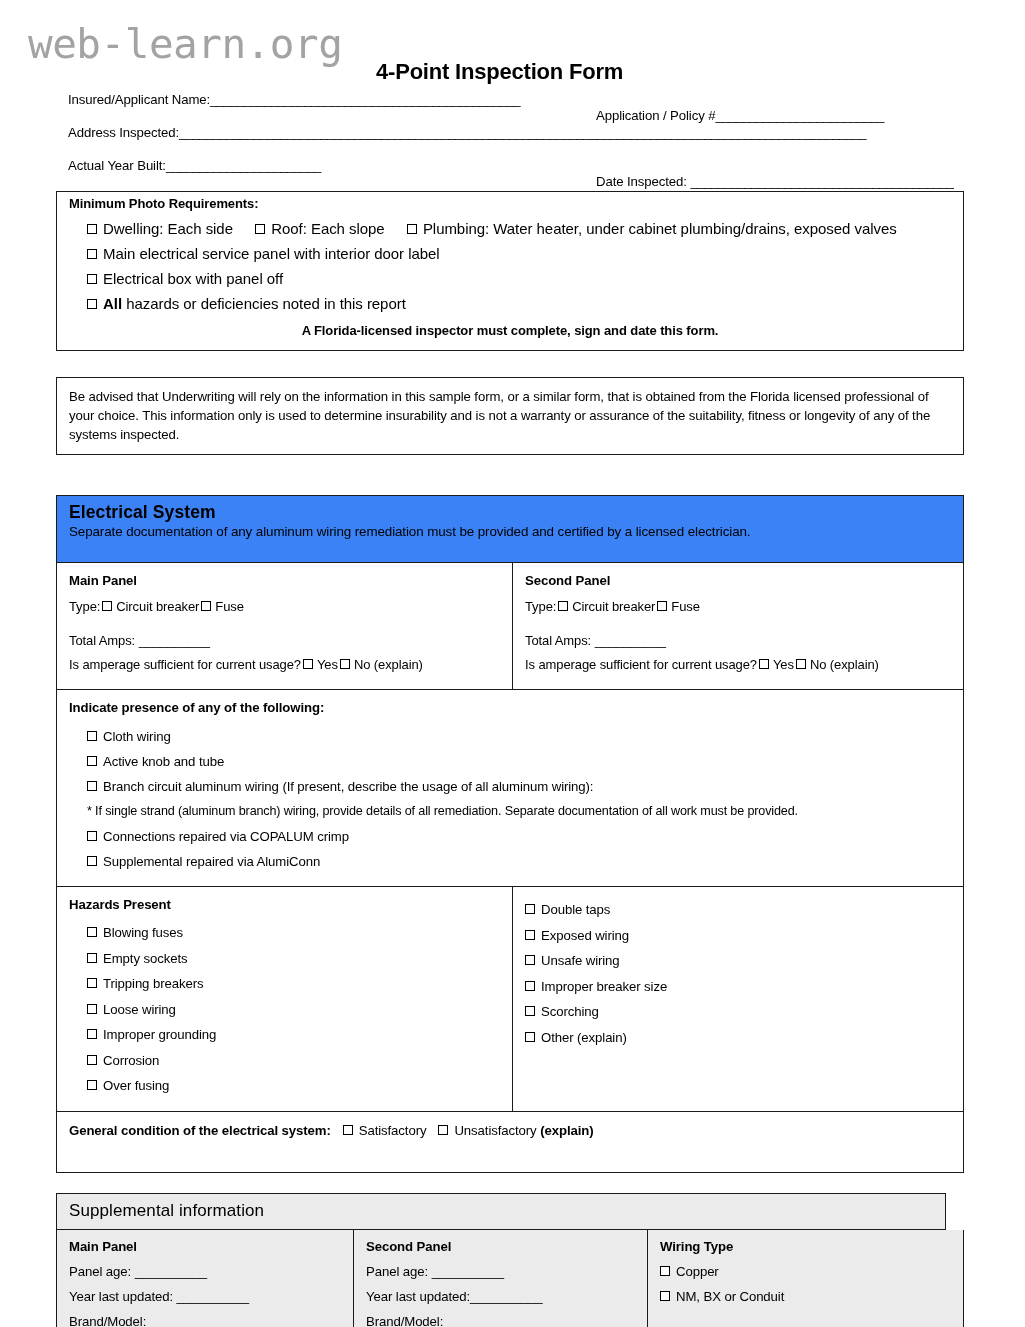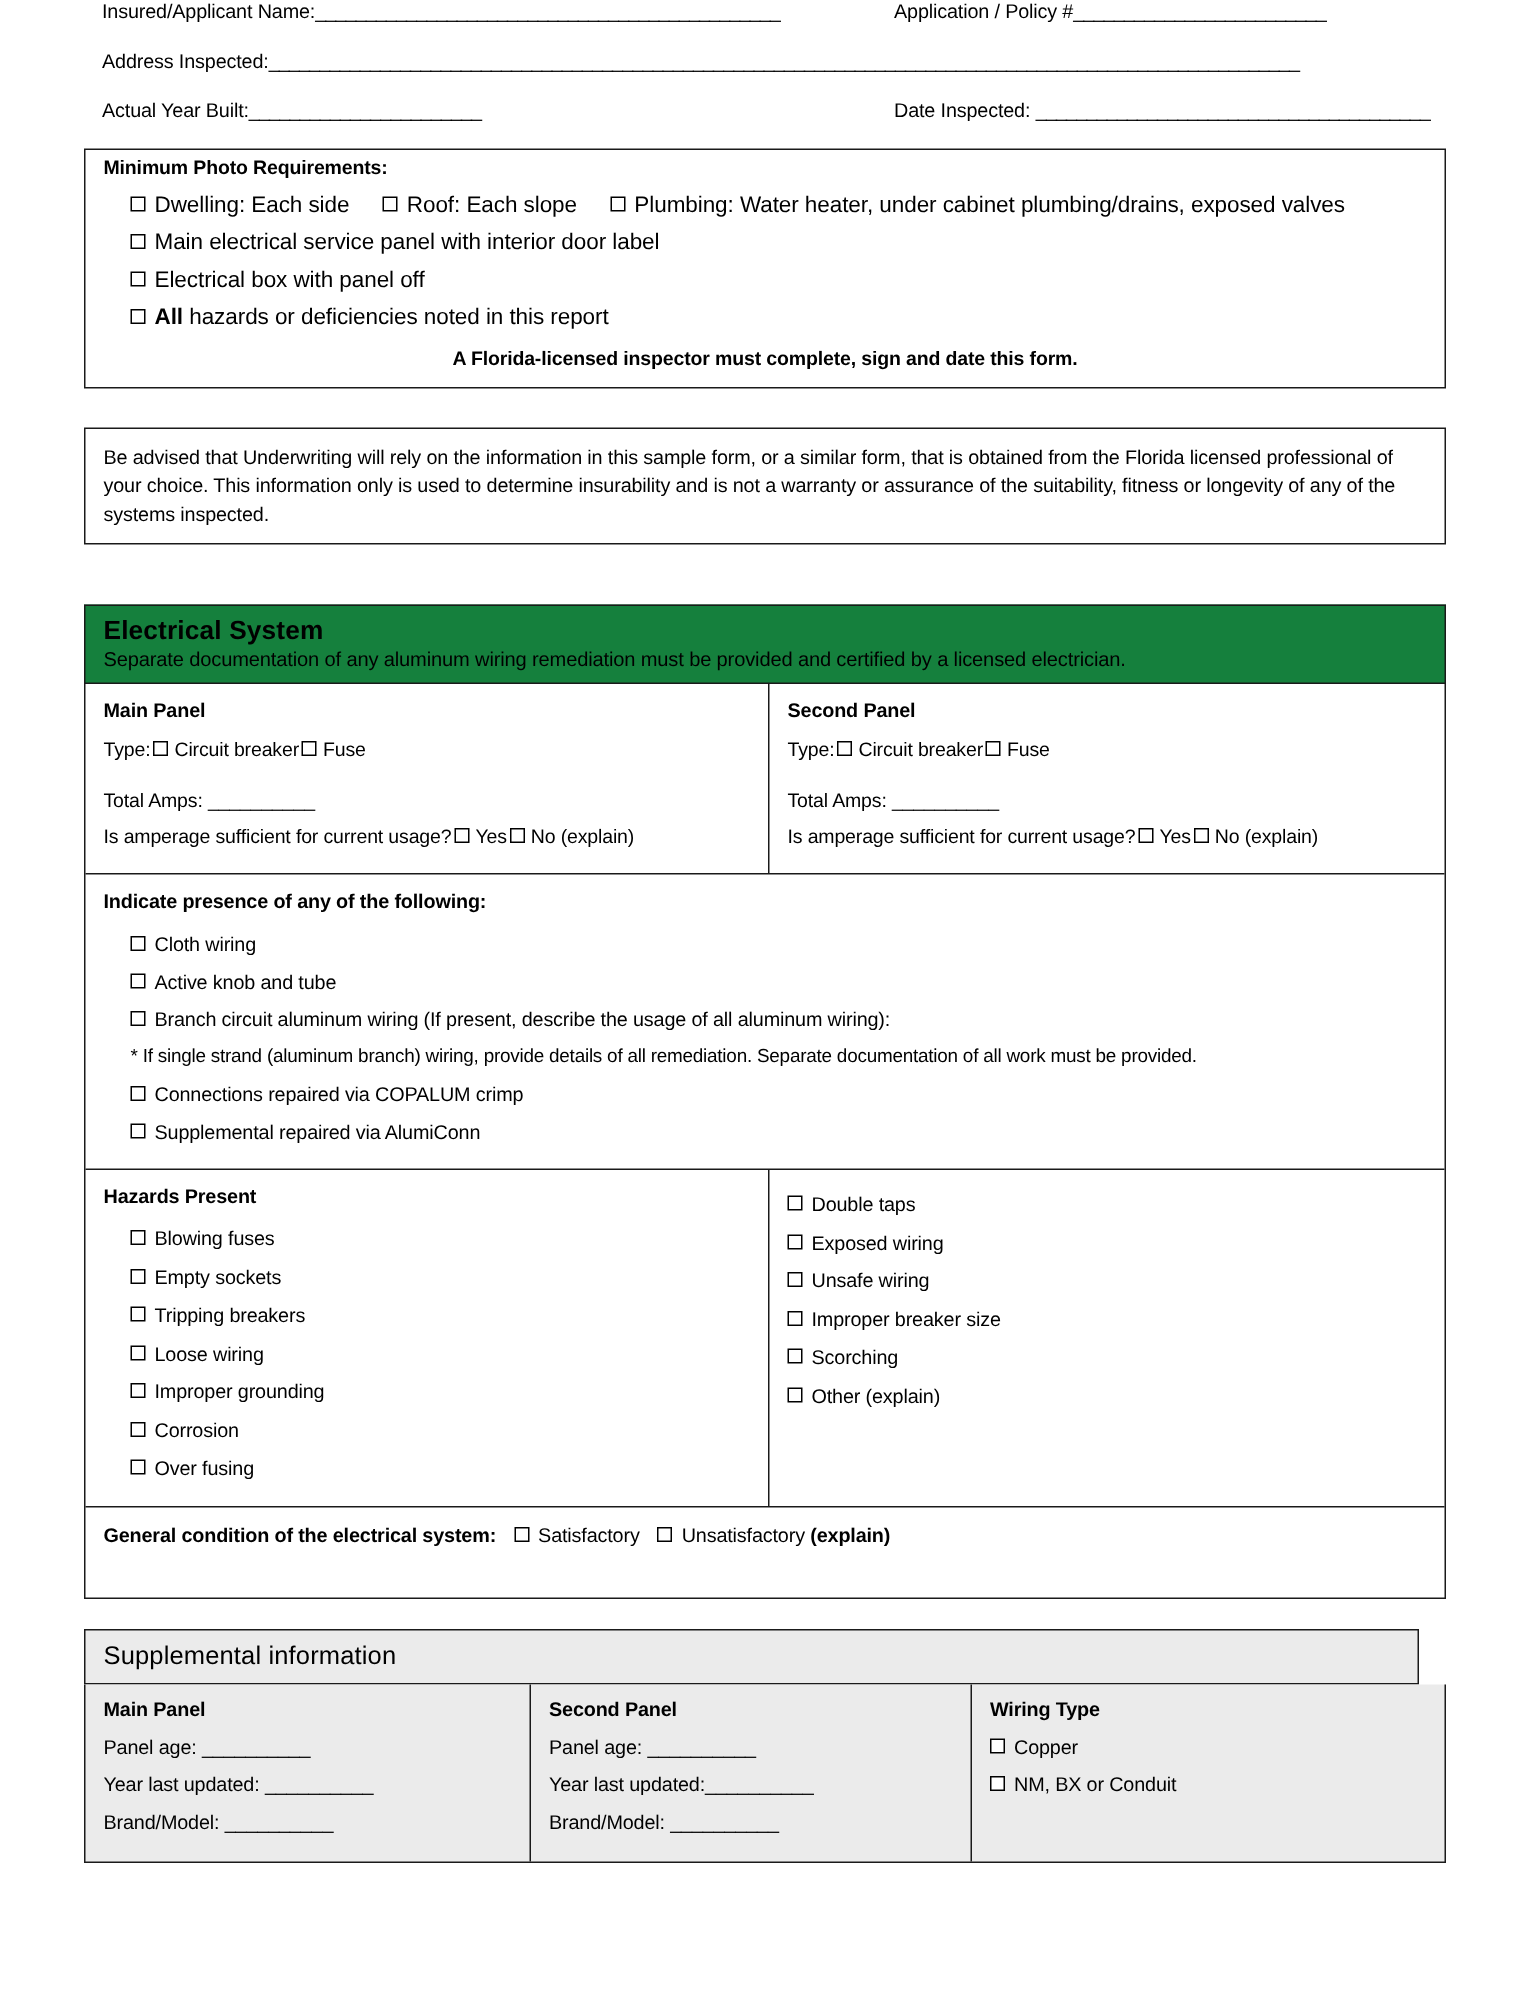--- a/index.html
+++ b/index.html
@@ -60,21 +60,21 @@
     overflow: hidden;
   }
   .id-lbl { letter-spacing: -0.1px; }
   .fill {
     letter-spacing: -0.6px;
     font-size: 13.2px;
   }
   .id-right {
     position: absolute;
     left: 528px;
-    top: 0;
+    top: 16px;
   }
 
   
   .box {
     margin: 0 61px 0 56px;
     border: 1.4px solid #1a1a1a;
     box-sizing: border-box;
     background: #ffffff;
   }
   .spacer-14 { height: 14px; }
@@ -120,24 +120,24 @@
   
   .advisory {
     padding: 9px 14px 10px 12px;
     font-size: 13.2px;
     line-height: 19px;
     letter-spacing: -0.1px;
   }
 
   
   .section-band {
-    background: #15803d;
+    background: #3b82f6;
     border: 1.4px solid #1a1a1a;
     margin: 0 61px 0 56px;
-    padding: 6px 12px 8px 12px;
+    padding: 6px 12px 23px 12px;
     box-sizing: border-box;
   }
   .section-band h2 {
     margin: 0 0 1px 0;
     font-size: 17.5px;
     font-weight: bold;
     letter-spacing: 0.1px;
   }
   .section-band .sub {
     font-size: 13.4px;
@@ -281,20 +281,24 @@
     line-height: 25px;
     white-space: nowrap;
     letter-spacing: -0.1px;
   }
 </style>
 </head>
 <body>
 
 <div class="page">
 
+  <div class="masthead">
+    <div class="watermark">web-learn.org</div>
+    <div class="doc-title">4-Point Inspection Form</div>
+  </div>
 
   <div class="id-fields">
 
     <div class="id-row">
       <span class="id-lbl">Insured/Applicant Name:</span><span class="fill">______________________________________________</span>
       <span class="id-right">
         <span class="id-lbl">Application / Policy #</span><span class="fill">_________________________</span>
       </span>
     </div>
 

